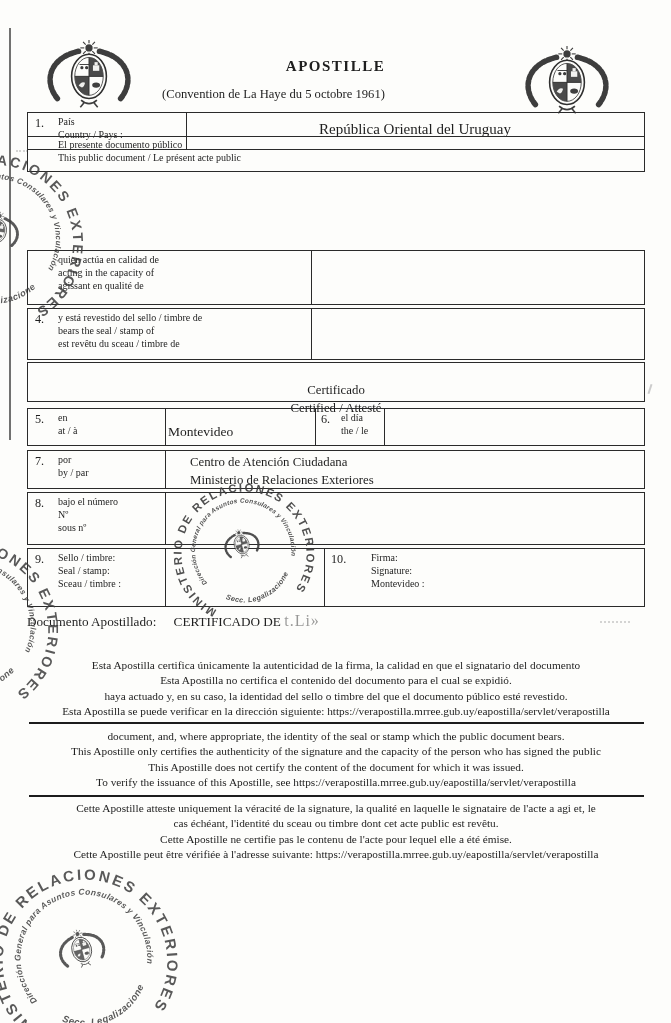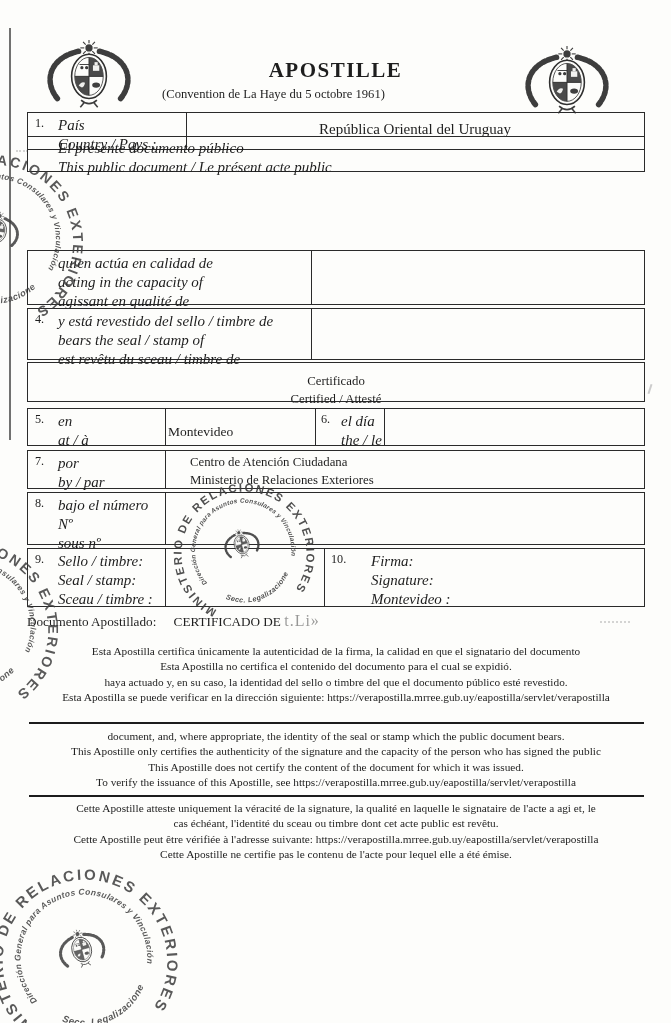--- a/index.html
+++ b/index.html
@@ -1,31 +1,31 @@
 <!DOCTYPE html>
 <html><head>
 <meta charset="utf-8">
 <style>
   * { box-sizing: border-box; margin: 0; padding: 0; }
   html,body { background:#ffffff; }
   body { font-family:"Liberation Serif", serif; color:#1e1e1e; }
   #page { position:relative; width:671px; height:1023px; background:#fdfdfb; overflow:hidden; }
 
   .title { position:absolute; left:0; top:58px; width:671px; text-align:center;
-           font-size:21px; font-weight:600; letter-spacing:1.5px; }
+           font-size:15px; font-weight:600; letter-spacing:1.5px; }
   .subtitle { position:absolute; left:0; top:87px; width:547px; text-align:center; font-size:12.6px; }
 
   .emblem { position:absolute; }
 
   .box { position:absolute; left:27px; width:618px; border:1.4px solid #2a2a2a; }
   .vdiv { position:absolute; top:-1px; bottom:-1px; width:1.4px; background:#2a2a2a; }
   .num { position:absolute; top:3px; left:7px; font-size:12.2px; }
-  .lbl { position:absolute; top:3px; left:30px; font-size:15px; line-height:1.28;font-style:italic; }
+  .lbl { position:absolute; top:3px; left:30px; font-size:10px; line-height:1.28; }
   .lbl div { white-space:nowrap; }
-  .cert { text-align:center; font-size:12.8px; line-height:18px; padding-top:9px; }
+  .cert { text-align:center; font-size:12.8px; line-height:18px; padding-top:18px; }
 
   .row1-val { position:absolute; left:158px; right:0; top:8px; text-align:center; font-size:15px; }
   .mont { position:absolute; left:140px; top:15px; font-size:13.5px; }
   .r7v { position:absolute; left:162px; font-size:12.8px; white-space:nowrap;text-align:right; }
 
   .apostillado { position:absolute; left:27px; top:612px; font-size:13.2px; }
   .apostillado .gap { display:inline-block; width:14px; }
   .faded { opacity:.45; font-size:16px; filter:blur(.4px); letter-spacing:1px; }
 
   .para { position:absolute; left:27px; width:618px; text-align:center; font-size:11.3px; line-height:15.4px; }
@@ -208,39 +208,39 @@
       <div>Montevideo :</div>
     </div>
   </div>
 
   <div class="apostillado">
     <span>Documento Apostillado:</span><span class="gap"></span>
     <span>CERTIFICADO DE</span>
     <span class="faded">t.Li»</span>
   </div>
 
-  <div class="para" style="top:644px">
+  <div class="para" style="top:658px">
     <div>Esta Apostilla certifica únicamente la autenticidad de la firma, la calidad en que el signatario del documento</div>
     <div>Esta Apostilla no certifica el contenido del documento para el cual se expidió.</div>
     <div>haya actuado y, en su caso, la identidad del sello o timbre del que el documento público esté revestido.</div>
     <div>Esta Apostilla se puede verificar en la dirección siguiente: https://verapostilla.mrree.gub.uy/eapostilla/servlet/verapostilla</div>
   </div>
   <div class="sep" style="top:722px"></div>
   <div class="para" style="top:729px">
     <div>document, and, where appropriate, the identity of the seal or stamp which the public document bears.</div>
     <div>This Apostille only certifies the authenticity of the signature and the capacity of the person who has signed the public</div>
     <div>This Apostille does not certify the content of the document for which it was issued.</div>
     <div>To verify the issuance of this Apostille, see https://verapostilla.mrree.gub.uy/eapostilla/servlet/verapostilla</div>
   </div>
   <div class="sep" style="top:795px"></div>
   <div class="para" style="top:801px">
     <div>Cette Apostille atteste uniquement la véracité de la signature, la qualité en laquelle le signataire de l'acte a agi et, le</div>
     <div>cas échéant, l'identité du sceau ou timbre dont cet acte public est revêtu.</div>
+    <div>Cette Apostille ne certifie pas le contenu de l'acte pour lequel elle a été émise.</div>
     <div>Cette Apostille peut être vérifiée à l'adresse suivante: https://verapostilla.mrree.gub.uy/eapostilla/servlet/verapostilla</div>
-    <div>Cette Apostille ne certifie pas le contenu de l'acte pour lequel elle a été émise.</div>
   </div>
 
   <svg class="stamp" style="left:168px;top:478px;opacity:.9" width="152" height="152" viewBox="0 0 180 180">
       <use href="#stampG" transform="rotate(-14 90 90)"></use>
     </svg>
 
   <svg class="stamp" style="left:-100px;top:148px" width="190" height="190" viewBox="0 0 180 180">
       <use href="#stampG" transform="rotate(10 90 90)"></use>
     </svg>
 

